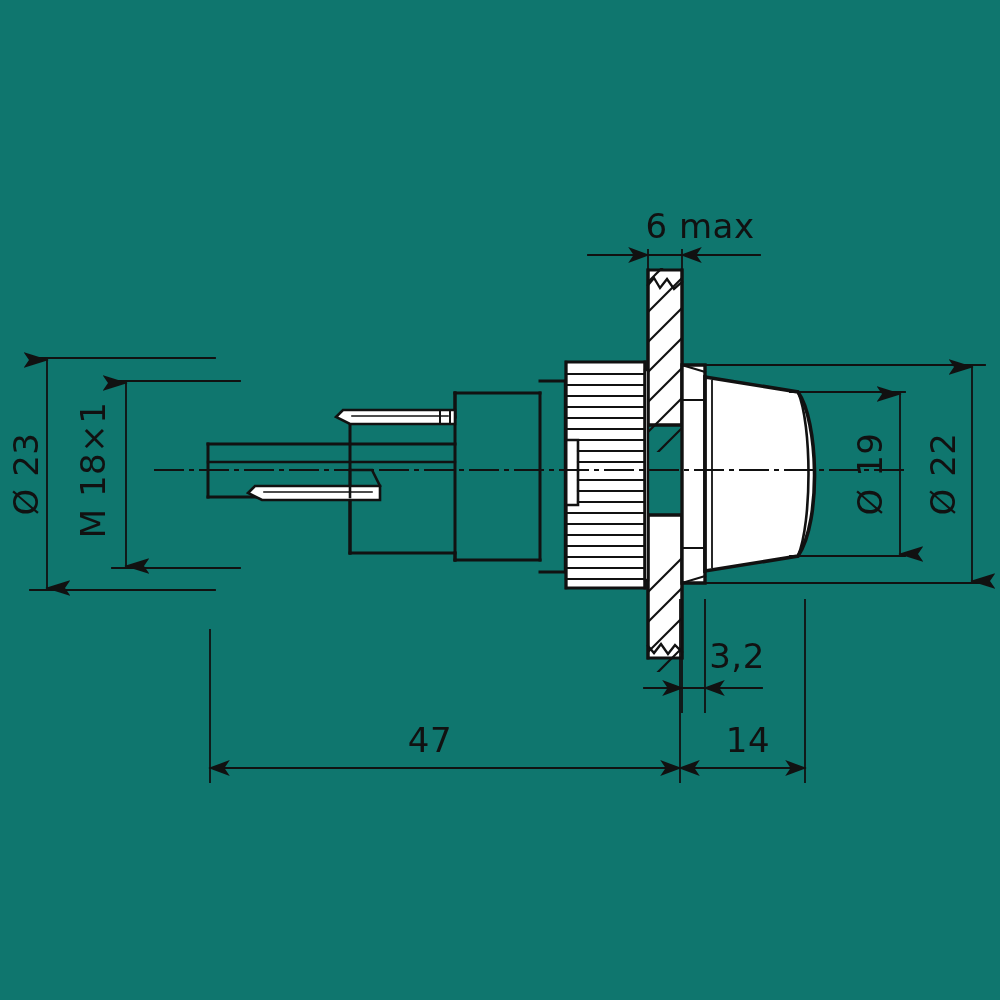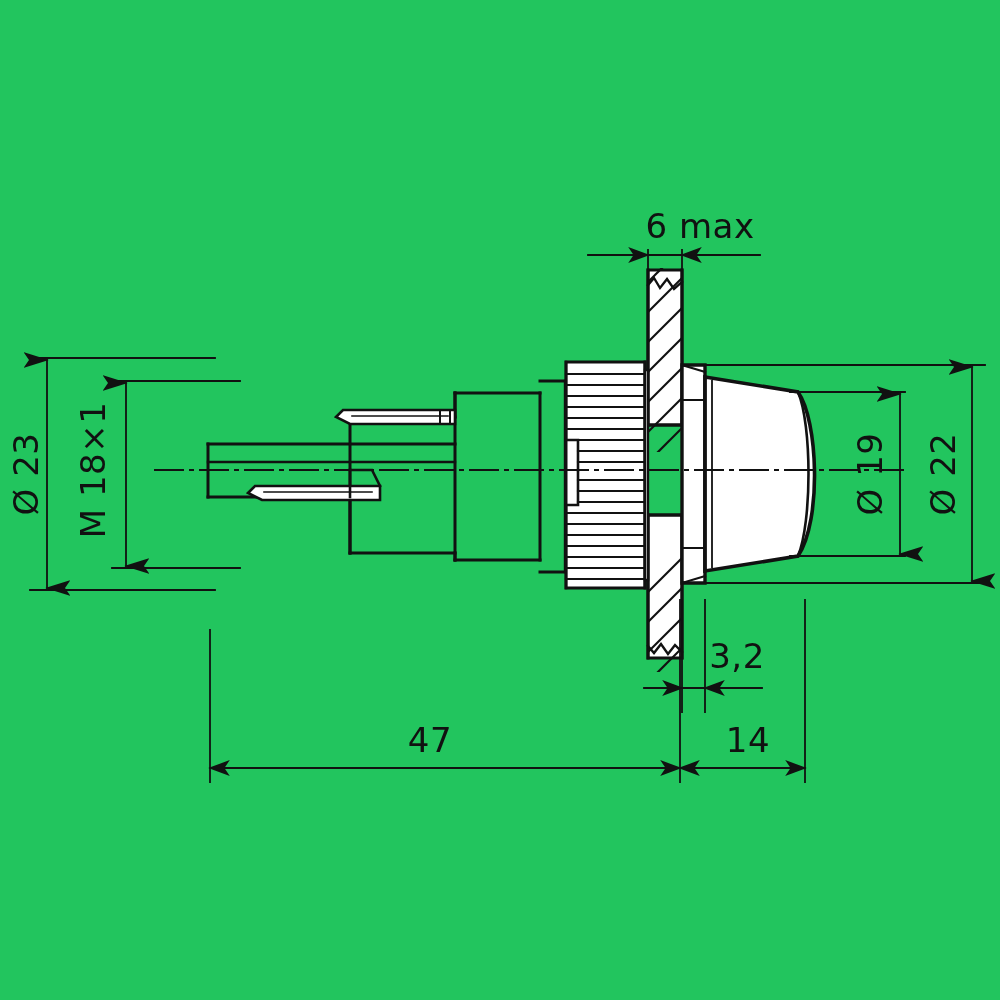--- a/index.html
+++ b/index.html
@@ -1,19 +1,19 @@
 <!DOCTYPE html>
 <html><head>
 <meta charset="utf-8">
 <title>Technical Drawing</title>
 <style>
   html,body{margin:0;padding:0;background:#ffffff;}
   body{width:1000px;height:1000px;overflow:hidden;
        font-family:"DejaVu Sans",sans-serif;}
-  #stage{position:relative;width:1000px;height:1000px;background:#22c55e;}
+  #stage{position:relative;width:1000px;height:1000px;background:#0f766e;}
   svg{display:block;}
   .dimtext{font-family:"DejaVu Sans",sans-serif;font-size:34px;fill:#111111;
            font-weight:500;letter-spacing:0.5px;}
 </style>
 </head>
 <body>
 
 <div id="stage">
 <svg width="1000" height="1000" viewBox="0 0 1000 1000">
 

